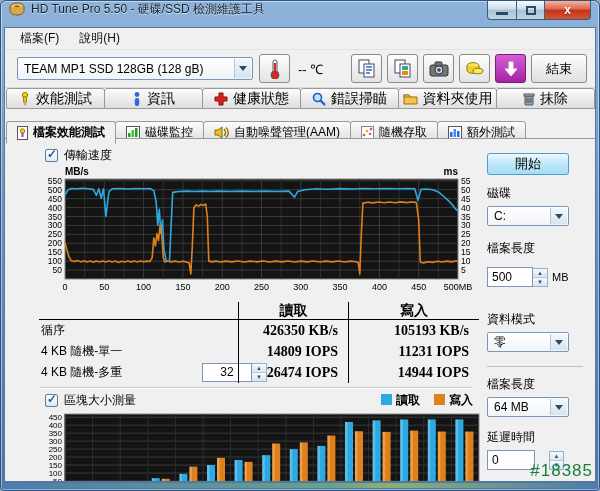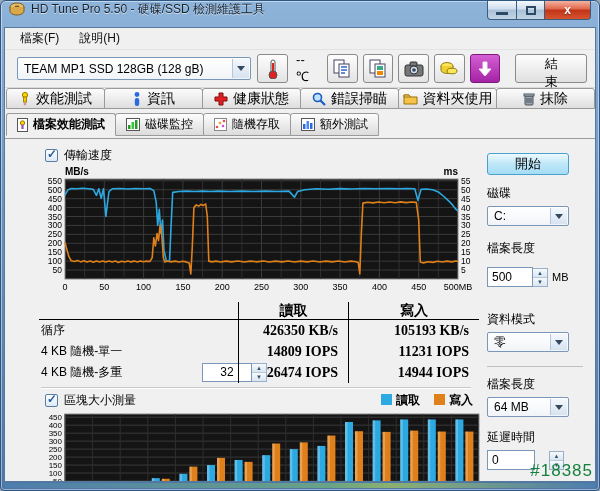--- a/index.html
+++ b/index.html
@@ -35,27 +35,27 @@
            display:flex; align-items:center; font-size:12px; padding:0 20px 0 6px; color:#000; }
   .combo .arrowbox { position:absolute; right:1px; top:1px; bottom:1px; width:17px;
            background:linear-gradient(#f4f8fc,#d7e3f0); border-left:1px solid #b4c6da; display:flex; align-items:center; justify-content:center; }
   .combo .arrowbox::after { content:""; border:4px solid transparent; border-top:5px solid #33495e; margin-top:4px; }
   .drive-combo { width:236px; }
   .tool-btn { width:31px; height:29px; border:1px solid #8a8a8a; border-radius:3px; background:linear-gradient(#fdfdfd,#e3e3e3);
            display:flex; align-items:center; justify-content:center; }
   .tool-btn.purple { background:linear-gradient(#d45fd4,#a522a5); border-color:#7c1a7c; }
   .temp-label { font-size:13px; color:#000; margin-left:2px; }
   .right-tools { margin-left:auto; display:flex; gap:5px; align-items:center; }
-  .exit-btn { height:29px; padding:0 22px; font-size:13px; border:1px solid #8a8a8a; border-radius:3px;
-           background:linear-gradient(#fdfdfd,#e0e0e0); margin-left:10px; }
+  .exit-btn { height:29px; padding:0 14px; font-size:13px; border:1px solid #8a8a8a; border-radius:3px;
+           background:linear-gradient(#fdfdfd,#e0e0e0); }
 
   .tabs1 { display:flex; height:21px; padding:0 1px; }
   .tab1 { flex:1; display:flex; align-items:center; justify-content:center; gap:5px; font-size:14px;
           border:1px solid #9a9a9a; border-radius:3px 3px 0 0; background:linear-gradient(#fcfcfc,#dedede); margin-right:-1px; }
-  .tabs2 { display:flex; height:23px; padding:0 1px; position:relative; top:4px; }
+  .tabs2 { display:flex; height:23px; padding:0 1px; position:relative; top:12px; }
   .tab2 { display:flex; align-items:center; justify-content:center; gap:5px; font-size:12px; padding:0 10px;
           border:1px solid #9a9a9a; border-radius:3px 3px 0 0; background:linear-gradient(#fcfcfc,#dcdcdc); margin-right:-1px; }
   .tab2.active { background:#f0f0f0; border-bottom:1px solid #f0f0f0; font-weight:bold; z-index:2; }
 
   .pane { position:absolute; left:0; right:0; top:110px; bottom:0; border-top:1px solid #9a9a9a; background:#f0f0f0; display:flex; }
   .content { width:472px; padding:5px 0 9px 34px; }
   .sidectrl { flex:1; padding:10px 10px 0 8px; position:relative; }
 
   .chk-row { display:flex; align-items:center; gap:6px; height:18px; margin:2px 0 2px 6px; font-size:12px; }
   .checkbox { width:13px; height:13px; border:1px solid #5a7da3; border-radius:2px; background:linear-gradient(#fefefe,#dceaf5);
@@ -239,20 +239,27 @@
         <span>檔案效能測試</span>
       </div>
       <div class="tab2">
         <svg class="ic" width="14" height="13">
             <rect x="0.5" y="0.5" width="13" height="12" fill="#fff" stroke="#555"></rect>
             <rect x="2" y="7" width="2.5" height="4" fill="#2a9a2a"></rect>
             <rect x="5.5" y="4" width="2.5" height="7" fill="#36c836"></rect>
             <rect x="9" y="2" width="2.5" height="9" fill="#2a9a2a"></rect>
           </svg>
         <span>磁碟監控</span>
+      </div>
+      <div class="tab2">
+        <svg class="ic" width="15" height="13">
+            <path d="M1 4h3l4-3v11l-4-3H1z" fill="#f0c020" stroke="#8a6a00"></path>
+            <path d="M10 3c2 1.6 2 5.4 0 7M12 1.5c3 2.5 3 7.5 0 10" stroke="#8a6a00" fill="none" stroke-width="1.3"></path>
+          </svg>
+        <span>自動噪聲管理(AAM)</span>
       </div>
       <div class="tab2">
         <svg class="ic" width="13" height="13">
             <rect x="0.5" y="0.5" width="12" height="12" fill="#fff" stroke="#888"></rect>
             <circle cx="3" cy="9" r="1.3" fill="#e05050"></circle>
             <circle cx="6" cy="5" r="1.3" fill="#f0a030"></circle>
             <circle cx="9" cy="8" r="1.3" fill="#d050d0"></circle>
             <circle cx="10" cy="3" r="1.3" fill="#e05050"></circle>
           </svg>
         <span>隨機存取</span>

